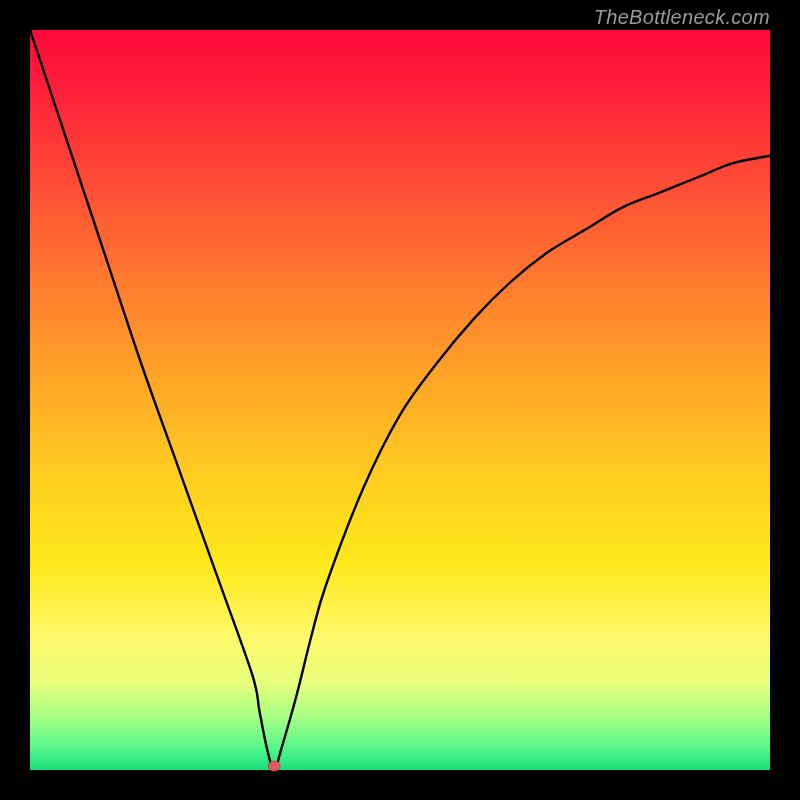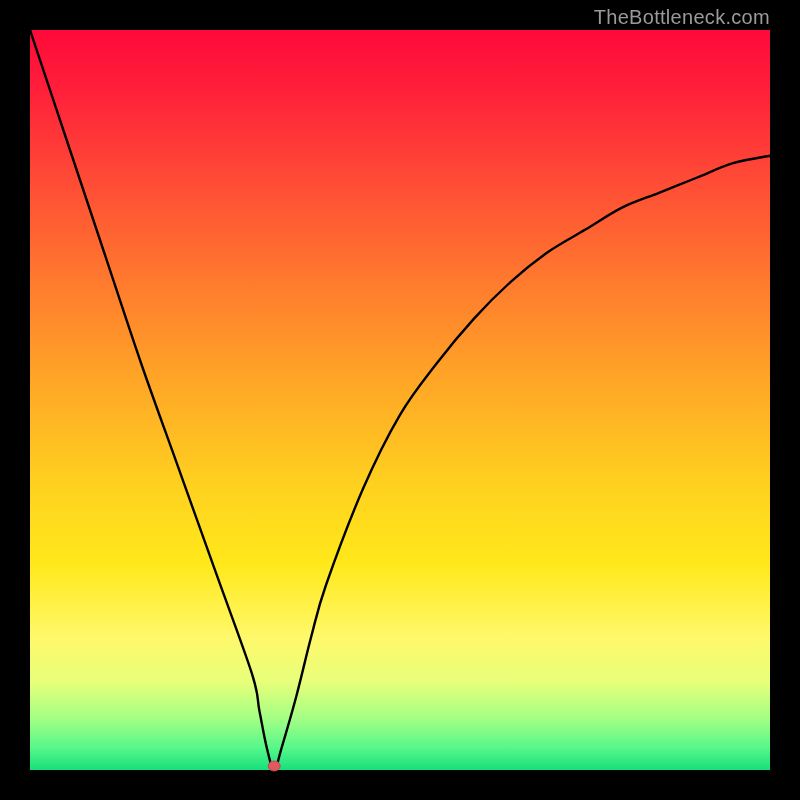--- a/index.html
+++ b/index.html
@@ -42,20 +42,21 @@
   }
   .watermark {
     position: absolute;
     top: 6px;
     right: 30px;
     color: #9a9a9a;
     font-size: 20px;
     font-weight: 500;
     letter-spacing: 0.3px;
     user-select: none;
+    font-style: italic;
   }
   svg.curve {
     position: absolute;
     left: 0;
     top: 0;
     width: 740px;
     height: 740px;
     overflow: visible;
   }
 </style>

